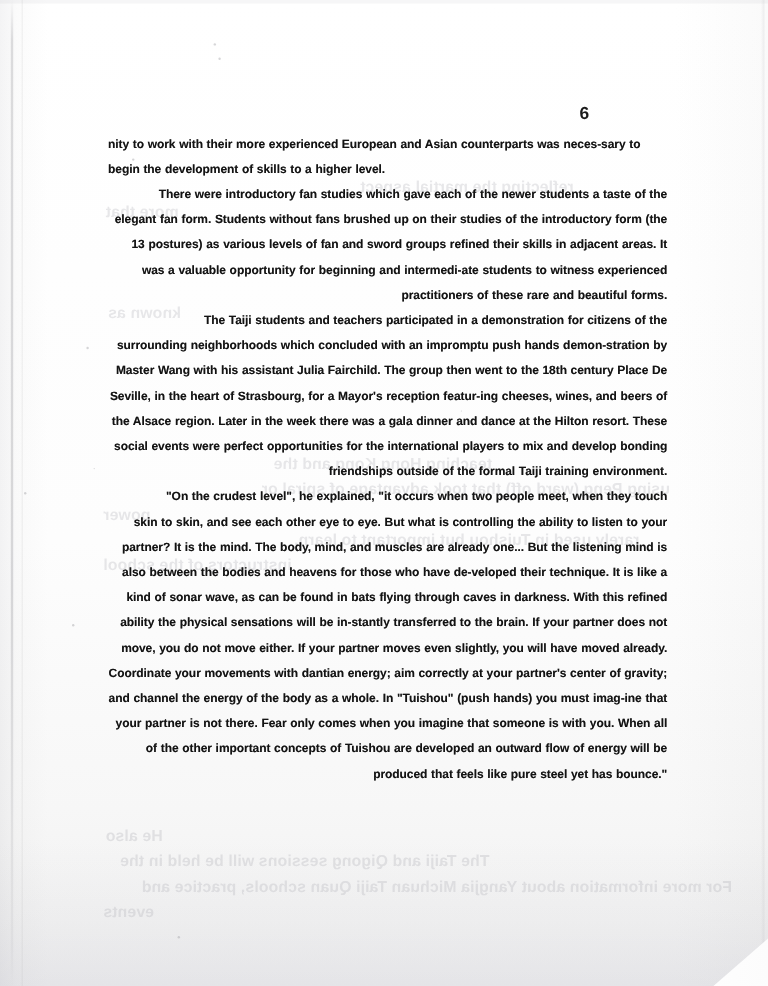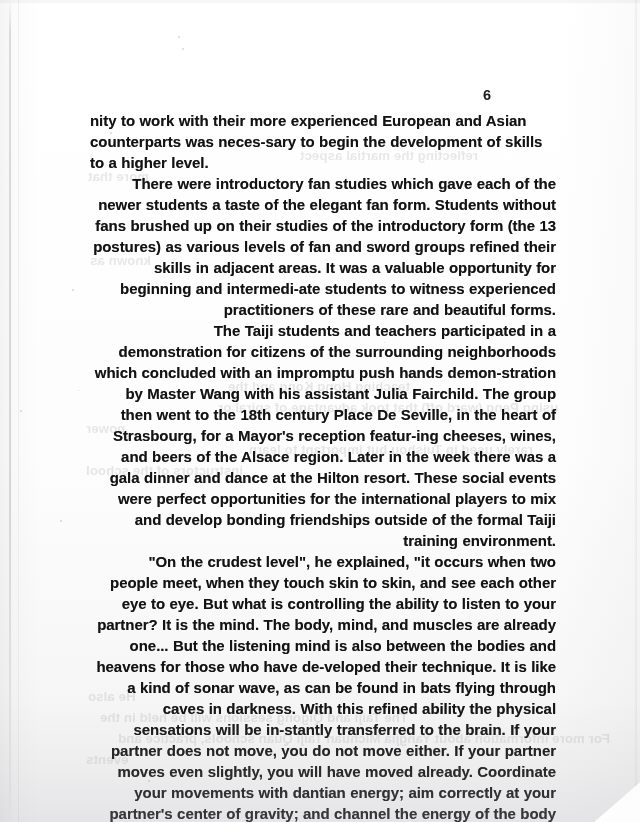--- a/index.html
+++ b/index.html
@@ -118,21 +118,21 @@
 
   .body-text {
     position: absolute;
     left: 0;
     top: 26px;
     width: 466px;
   }
 
   .para {
     margin: 0;
-    font-size: 15px;
+    font-size: 10px;
     line-height: 21.0px;
     color: #131313;
     font-weight: 700;
     letter-spacing: -0.05px;
     word-spacing: 0.35px;
     text-align: left;
     
     text-shadow: 0 0 0.55px rgba(0,0,0,0.45);
   }
   .para + .para { margin-top: 0; }

